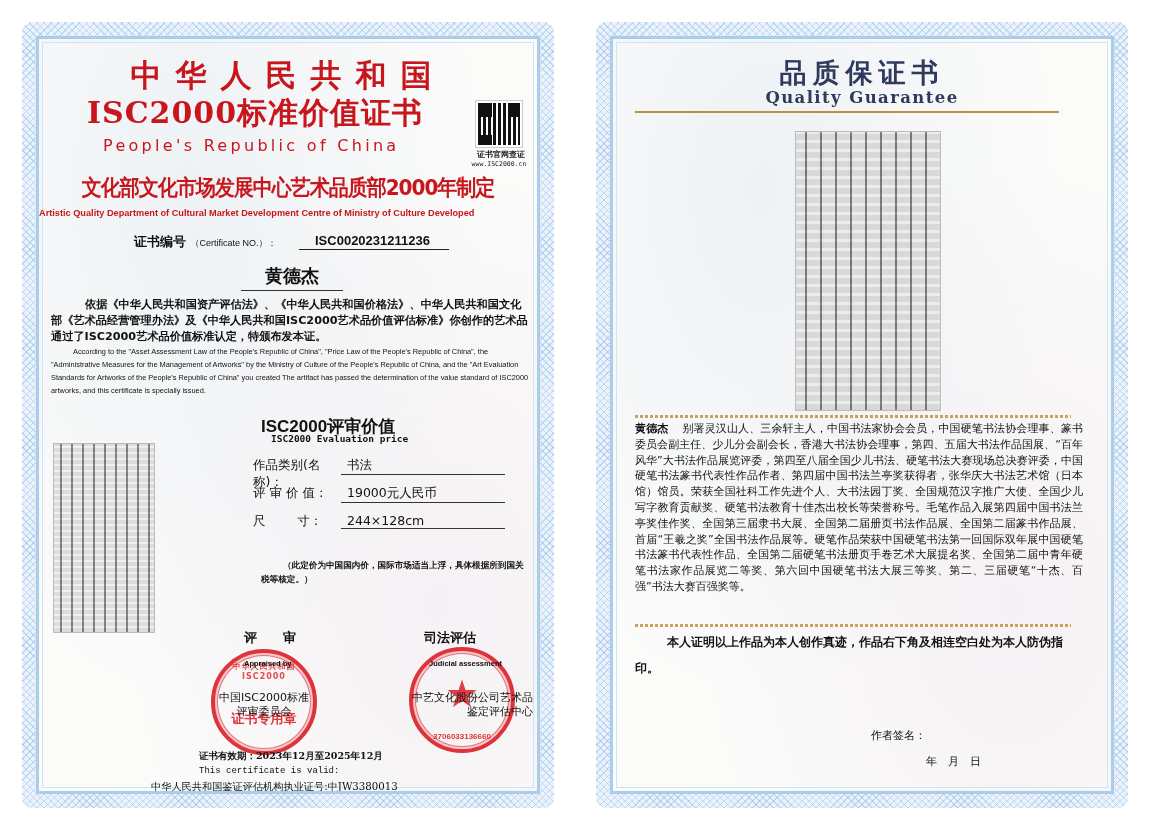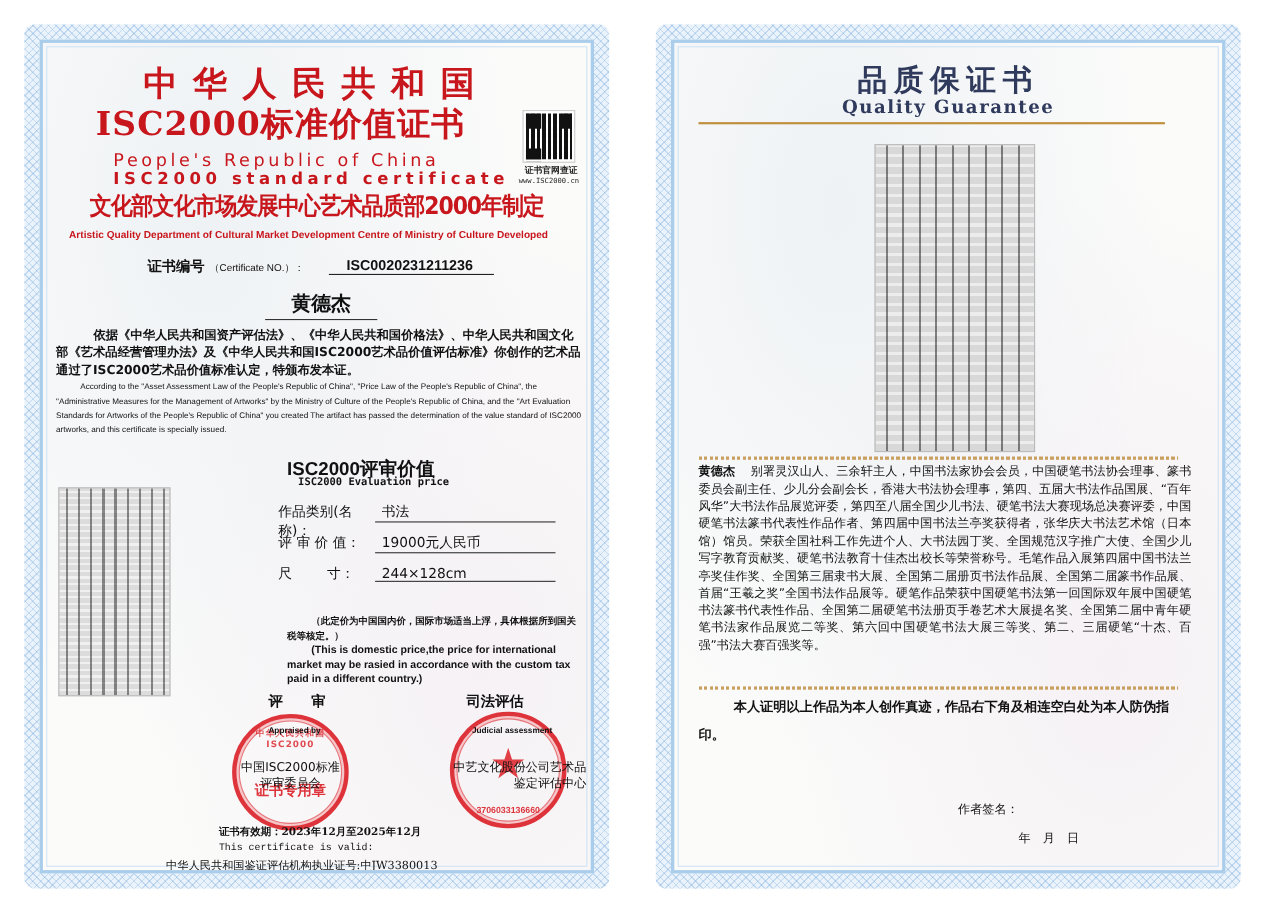--- a/index.html
+++ b/index.html
@@ -70,21 +70,21 @@
   .qr-url {
     position: absolute; left: 428px; top: 121px; width: 64px; text-align: center;
     font-family: "DejaVu Sans Mono", monospace; font-size: 6.5px; color: #222;
   }
   .maker {
     position: absolute; left: 0; right: 0; top: 135px; text-align: center;
     font-family: "DejaVu Sans", sans-serif; font-weight: bold; font-size: 20px;
     color: #c8161d; letter-spacing: -1px; transform: scaleY(1.1);
   }
   .maker-en {
-    position: absolute; left: 0; right: 15px; top: 169px; text-align: center;
+    position: absolute; left: 0; right: 15px; top: 169px; 
     font-family: "Liberation Sans", sans-serif; font-weight: bold; font-size: 9.2px; color: #c8161d;
   }
   .cert-no-row {
     position: absolute; left: 95px; top: 194px; font-size: 13px; font-weight: bold;
   }
   .cert-no-row .sub { font-size: 9px; font-weight: normal; font-family: "Liberation Sans", sans-serif; }
   .cert-no {
     position: absolute; left: 260px; top: 194px; width: 150px;
     font-family: "Liberation Sans", sans-serif; font-weight: bold; font-size: 13px;
     border-bottom: 1px solid #222; padding-left: 16px; padding-bottom: 1px;
@@ -209,21 +209,20 @@
 </style>
 </head>
 <body>
 
 <div class="page left">
   <div class="inner">
 
     <div class="cn-title">中华人民共和国</div>
     <div class="std-title">ISC2000标准价值证书</div>
     <div class="en-title1">People's Republic of China</div>
-    <div class="en-title2">ISC2000 standard certificate</div>
 
     <div class="qr"></div>
     <div class="qr-label">证书官网查证</div>
     <div class="qr-url">www.ISC2000.cn</div>
 
     <div class="maker">文化部文化市场发展中心艺术品质部2000年制定</div>
     <div class="maker-en">Artistic Quality Department of Cultural Market Development Centre of Ministry of Culture Developed</div>
 
     <div class="cert-no-row">
       <span>证书编号</span>
@@ -248,21 +247,20 @@
     <div class="field-row" style="top:446px;">
       <span class="field-label">评 审 价 值：</span>
       <span class="field-val">19000元人民币</span>
     </div>
     <div class="field-row" style="top:474px;">
       <span class="field-label" style="white-space:pre;">尺        寸：</span>
       <span class="field-val">244×128cm</span>
     </div>
 
     <div class="note-cn">（此定价为中国国内价，国际市场适当上浮，具体根据所到国关税等核定。）</div>
-    <div class="note-en">(This is domestic price,the price for international market may be rasied in accordance with the custom tax paid in a different country.)</div>
 
     <div class="sec-label" style="left:205px;top:590px;white-space:pre;">评　　审</div>
     <div class="seal" style="left:172px;top:610px;">
       <div class="ring-top">中华人民共和国ISC2000</div>
       <div class="bottom-cn">证书专用章</div>
     </div>
     <div class="stamp-en" style="left:205px;top:620px;">Appraised by</div>
     <div class="stamp-text" style="left:165px;top:652px;width:120px;">
       <div>中国ISC2000标准</div>
       <div>评审委员会</div>

